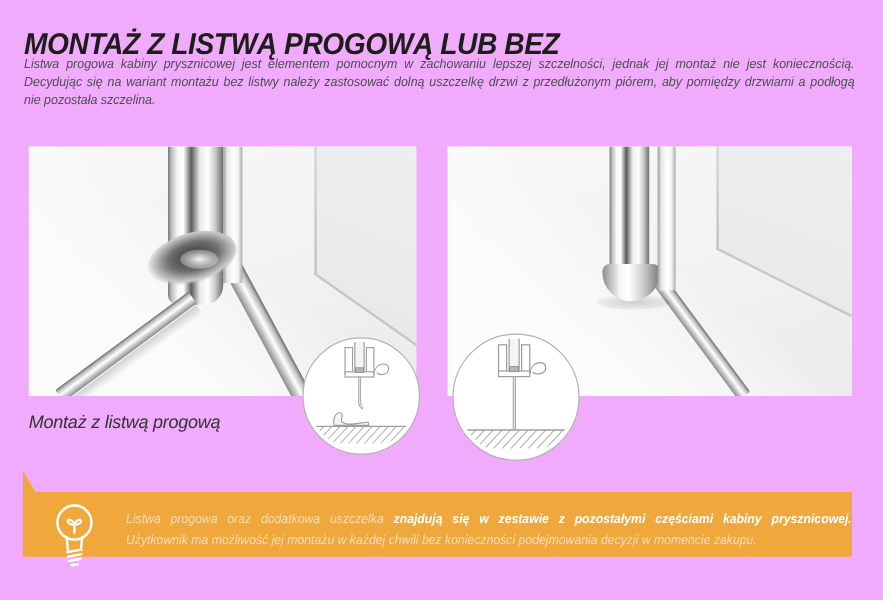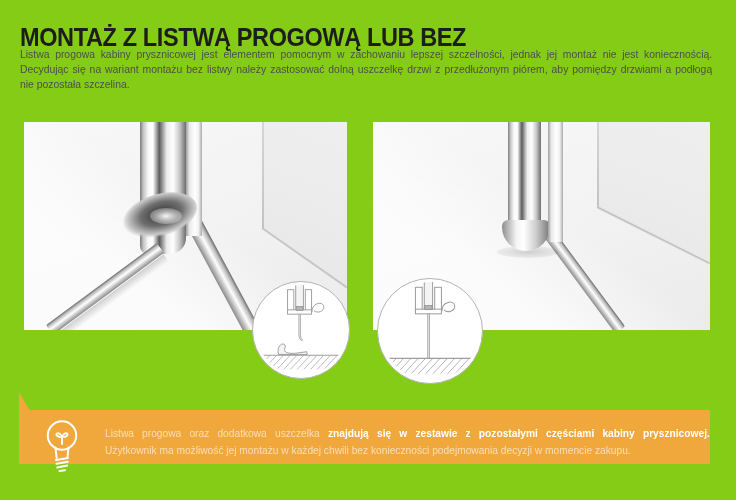--- a/index.html
+++ b/index.html
@@ -1,17 +1,17 @@
 <!DOCTYPE html>
 <html><head>
 <meta charset="utf-8">
 <style>
   html,body { margin:0; padding:0; }
   body { font-family: "Liberation Sans", sans-serif; background:#ffffff; }
-  .page { position:relative; width:736px; height:500px; background:#84cc16; overflow:hidden; }
+  .page { position:relative; width:736px; height:500px; background:#f0abfc; overflow:hidden;font-style:italic; }
 
   
   .title {
     position:absolute; left:20px; top:6px;
     font-size:25px; font-weight:700; color:#1d1d1b;
     letter-spacing:-0.4px; white-space:nowrap;
     transform:scaleX(0.94); transform-origin:0 0;
   }
   .intro {
     position:absolute; left:20px; top:47px; width:734px;
@@ -111,20 +111,21 @@
     <div class="seam-v" style="left:224px; top:0; height:86px;"></div>
     <div class="seam-d" style="left:224px; top:84px; width:126px; transform:rotate(26.6deg);"></div>
     <div class="floor-glow"></div>
     <div class="strip-dr-r chrome-h"></div>
     <div class="foot-shadow"></div>
     <div class="pillar-r chrome-v"></div>
     <div class="foot-r"></div>
     <div class="glass-r glass-edge"></div>
   </div>
 
+  <div class="caption caption-left">Montaż z listwą progową</div>
 
   <div class="inset inset-left">
     <svg viewBox="0 0 100 100">
       <defs>
           <clipPath id="cL">
             <circle cx="50" cy="50" r="47"></circle>
           </clipPath>
         </defs>
       <g clip-path="url(#cL)" fill="none" stroke="#9e9e9e" stroke-width="1">
         <g stroke="#b0b0b0" stroke-width="0.9">

